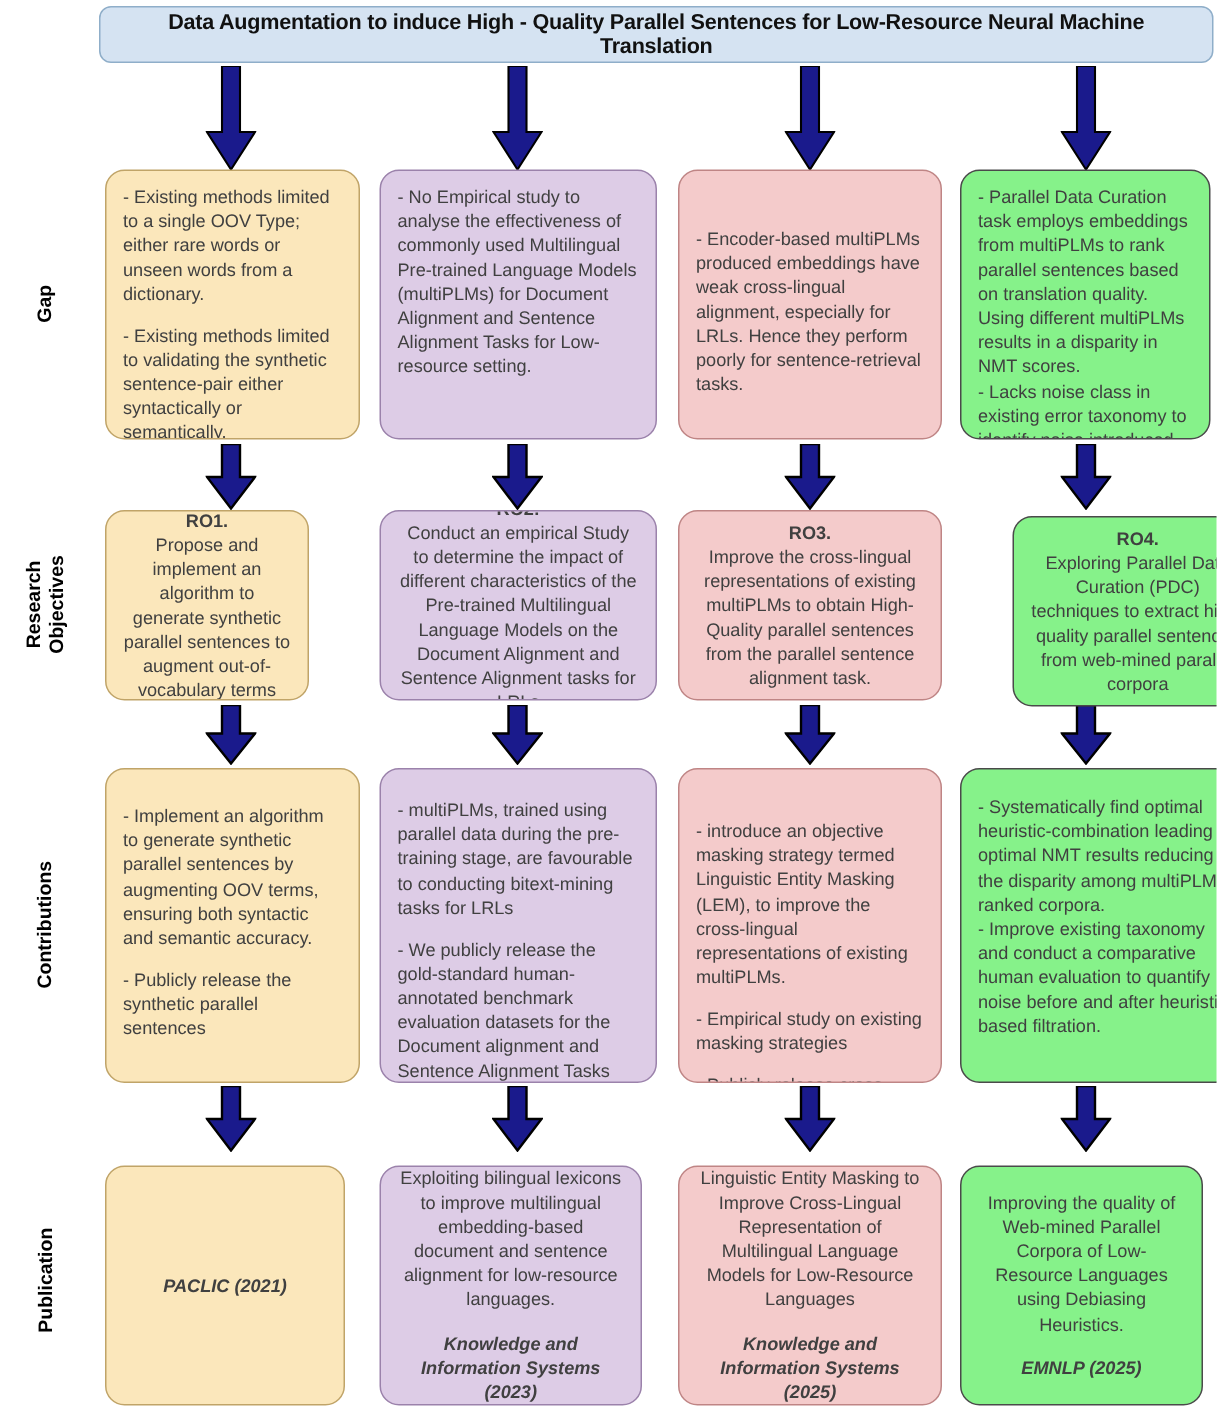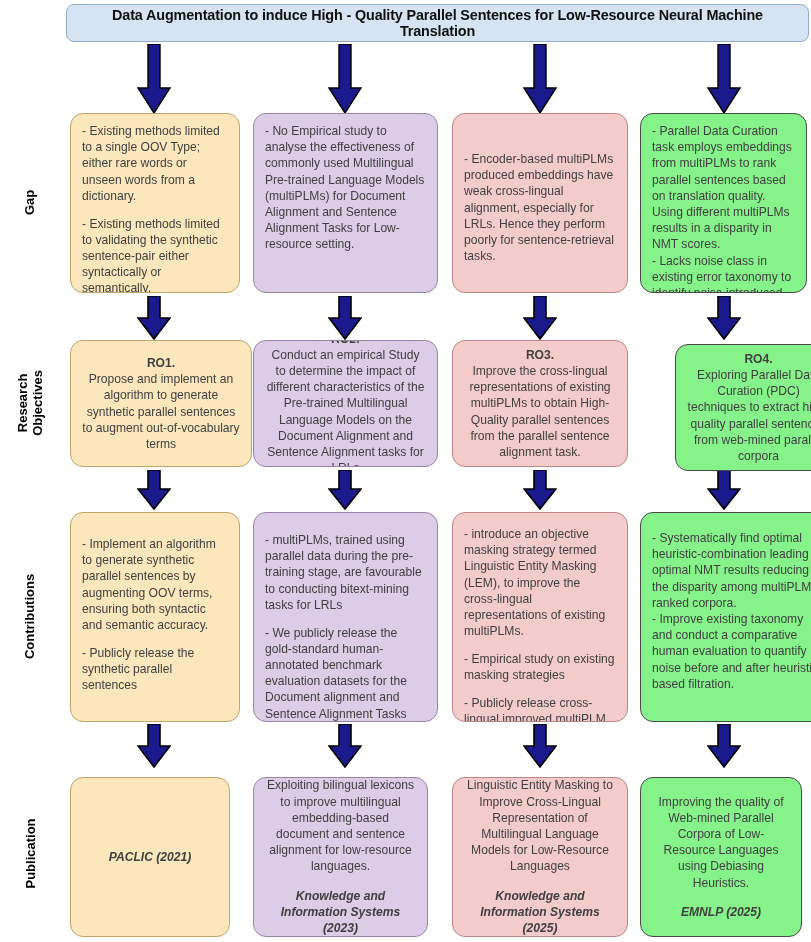--- a/index.html
+++ b/index.html
@@ -199,21 +199,21 @@
   <p> - No Empirical study to analyse the effectiveness of commonly used Multilingual Pre-trained Language Models (multiPLMs)  for Document Alignment and Sentence Alignment Tasks for Low-resource setting.</p>
 </div>
 <div class="node c3" style="left:452px;top:113px;width:176px;height:180px;">
   <p style="margin-top:28px;"> - Encoder-based multiPLMs produced embeddings have weak cross-lingual alignment, especially for LRLs. Hence they perform poorly for sentence-retrieval tasks.</p>
 </div>
 <div class="node c4" style="left:640px;top:113px;width:167px;height:180px;">
   <p class="tight"> - Parallel Data Curation task employs embeddings from multiPLMs to rank parallel sentences based on translation quality. Using different multiPLMs results in a disparity in NMT scores.</p>
   <p class="tight">- Lacks noise class in existing error taxonomy to identify noise introduced due to bias in multiPLMs.</p>
 </div>
 
-<div class="node c1 centered" style="left:70px;top:340px;width:182px;height:127px;display:flex;flex-direction:column;justify-content:center;">
+<div class="node c1 centered" style="left:70px;top:340px;width:136px;height:127px;display:flex;flex-direction:column;justify-content:center;">
   <p><span class="hdr">RO1.</span><span>Propose and implement an algorithm to generate synthetic parallel sentences to augment out-of-vocabulary terms</span></p>
 </div>
 <div class="node c2 centered" style="left:253px;top:340px;width:185px;height:127px;display:flex;flex-direction:column;justify-content:center;">
   <p><span class="hdr">RO2:</span><span>Conduct an empirical Study to determine the impact of different characteristics of the Pre-trained Multilingual Language Models on the Document Alignment and Sentence Alignment tasks for LRLs</span></p>
 </div>
 <div class="node c3 centered" style="left:452px;top:340px;width:176px;height:127px;display:flex;flex-direction:column;justify-content:center;">
   <p><span class="hdr">RO3.</span><span>Improve the cross-lingual representations of existing multiPLMs to obtain High-Quality parallel sentences from the parallel sentence alignment task.</span></p>
 </div>
 <div class="node c4 centered" style="left:640px;top:344px;width:167px;height:127px;display:flex;flex-direction:column;justify-content:center;margin-left:35px;">
   <p><span class="hdr">RO4.</span><span>Exploring Parallel Data Curation (PDC) techniques to extract high-quality parallel sentences from web-mined parallel corpora</span></p>
@@ -221,21 +221,21 @@
 
 <div class="node c1" style="left:70px;top:512px;width:170px;height:210px;">
   <p style="margin-top:14px;">-  Implement an algorithm to generate synthetic parallel sentences by augmenting OOV terms, ensuring both syntactic and semantic accuracy.</p>
   <p>- Publicly release the synthetic parallel sentences</p>
 </div>
 <div class="node c2" style="left:253px;top:512px;width:185px;height:210px;">
   <p style="margin-top:10px;"> - multiPLMs, trained using parallel data during the pre-training stage, are favourable to  conducting   bitext-mining   tasks for   LRLs</p>
   <p>- We publicly release the gold-standard human-annotated benchmark evaluation datasets for the Document alignment and Sentence Alignment Tasks</p>
 </div>
 <div class="node c3" style="left:452px;top:512px;width:176px;height:210px;">
-  <p style="margin-top:4px;">- introduce an objective masking strategy termed Linguistic Entity Masking (LEM), to improve the cross-lingual representations of existing multiPLMs.</p>
+  <p style="margin-top:24px;">- introduce an objective masking strategy termed Linguistic Entity Masking (LEM), to improve the cross-lingual representations of existing multiPLMs.</p>
   <p>- Empirical study on existing masking strategies</p>
   <p>- Publicly release cross-lingual improved multiPLM.</p>
 </div>
 <div class="node c4" style="left:640px;top:512px;width:197px;height:210px;">
   <p class="tight" style="margin-top:8px;">- Systematically find optimal heuristic-combination leading to optimal NMT results reducing the disparity among multiPLM ranked corpora.</p>
   <p class="tight">- Improve existing taxonomy and conduct a comparative human evaluation to quantify noise before and after heuristic-based filtration.</p>
 
 </div>
 
 <div class="node c1 pub" style="left:70px;top:777px;width:160px;height:160px;">

